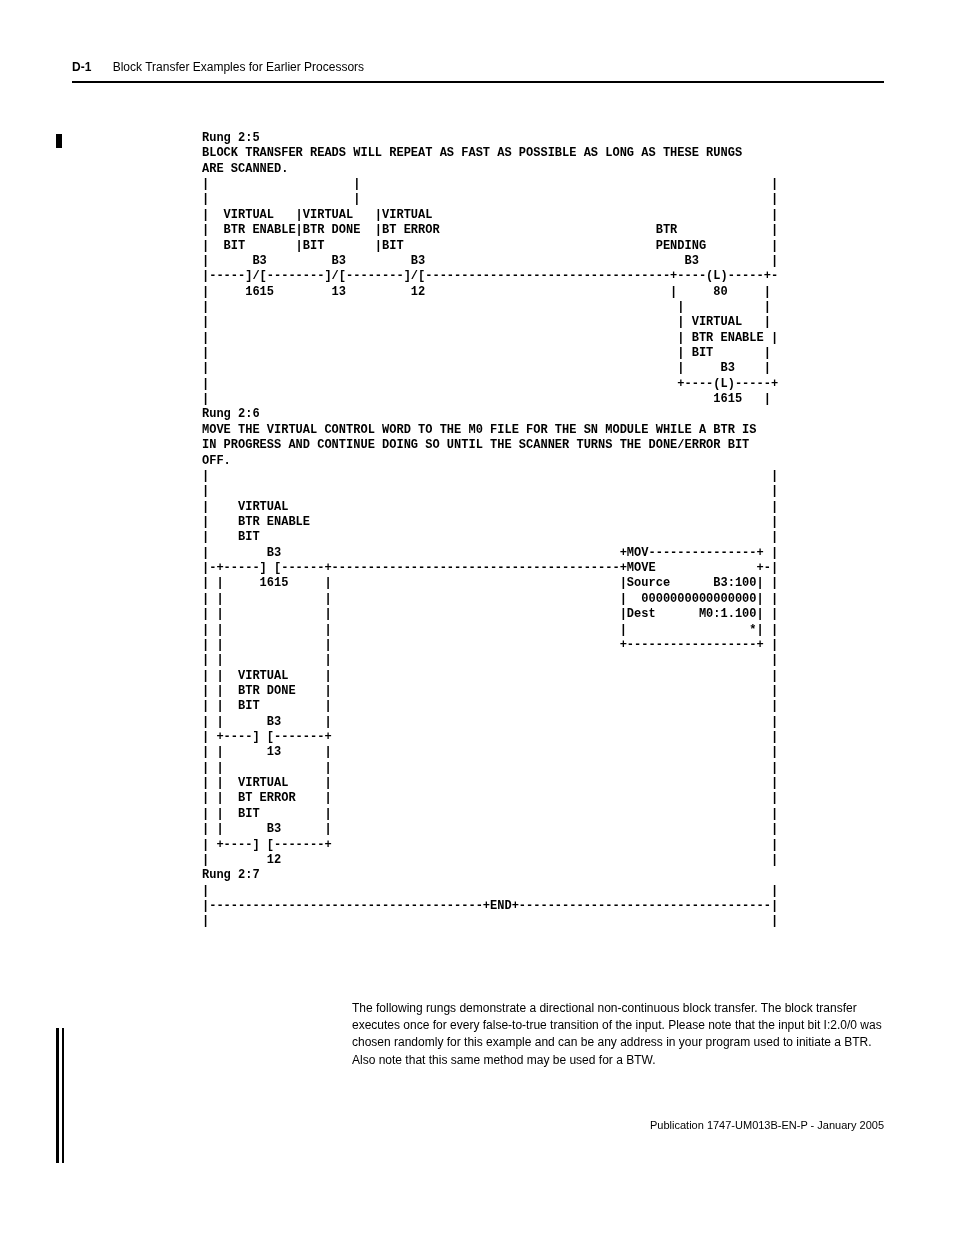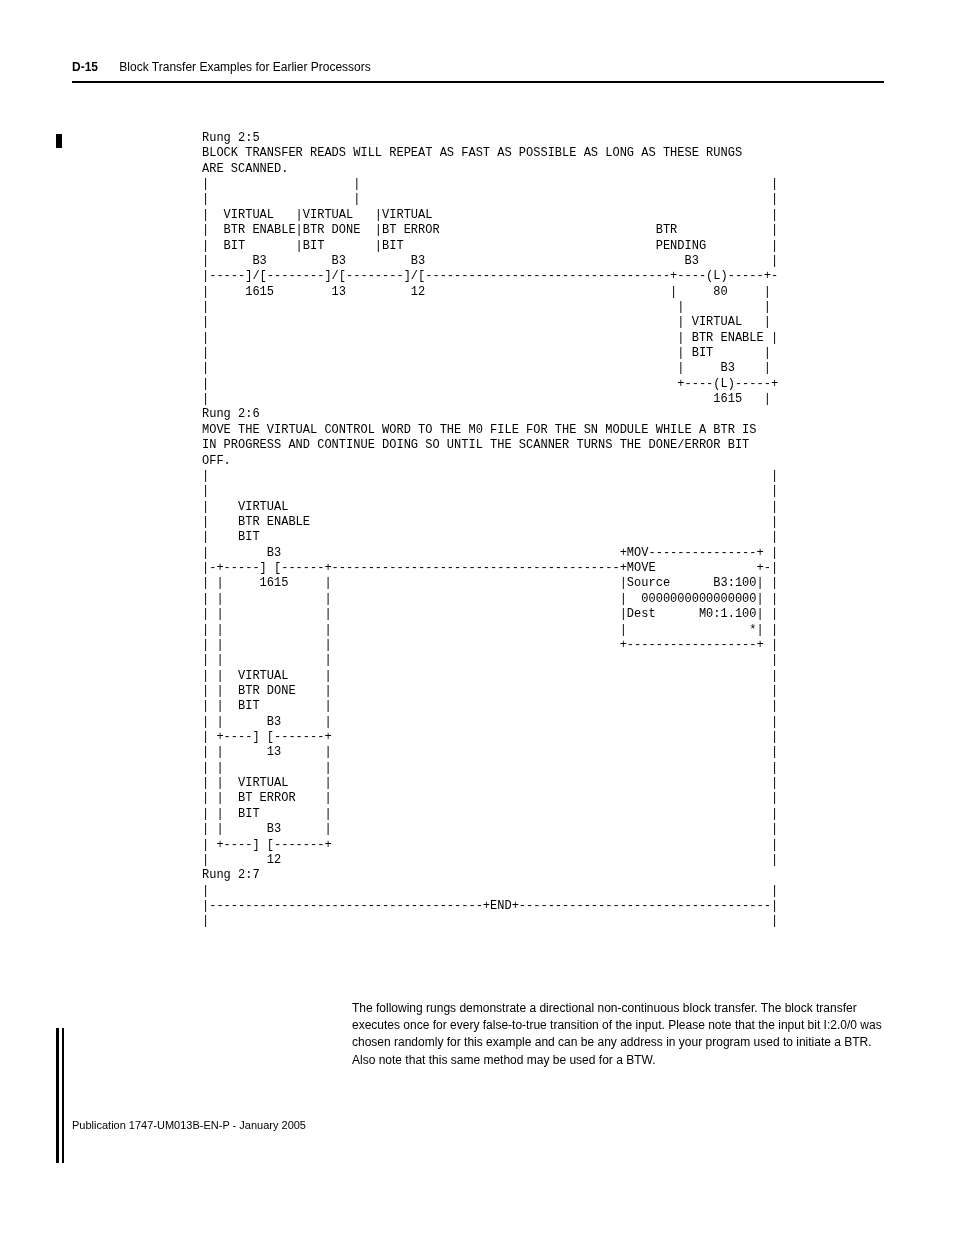--- a/index.html
+++ b/index.html
@@ -22,20 +22,21 @@
     margin-bottom: 4px;
   }
   .hdr .pgno { font-weight: 700; margin-right: 18px; }
   .hdr-rule {
     border-top: 2.5px solid #000;
     margin-top: 6px;
     margin-bottom: 48px;
   }
   .code-wrap {
     margin-left: 130px;
+    font-weight: bold;
   }
   pre.code {
     font-family: "Courier New", Courier, monospace;
     font-size: 12px;
     line-height: 1.28;
     white-space: pre;
     margin: 0;
   }
   .section {
     margin-left: 280px;
@@ -51,20 +52,21 @@
     font-family: Liberation Sans, sans-serif;
     font-size: 12px;
     line-height: 1.45;
     margin: 0;
   }
   .footer {
     font-family: "Helvetica Neue", Arial, sans-serif;
     font-size: 11px;
     margin-top: 50px;
     color: #000;
+    text-align: right;
   }
   .change-bar {
     position: absolute;
     left: 56px;
     top: 134px;
     width: 6px;
     height: 14px;
     background: #000;
   }
   .lbar {
@@ -88,21 +90,21 @@
 </head>
 <body>
 
 <div class="page">
 
   <div class="change-bar"></div>
   <div class="lbar"></div>
   <div class="lbar2"></div>
 
   <div class="hdr">
-    <span class="pgno">D-15</span>
+    <span class="pgno">D-1</span>
     <span>Block Transfer Examples for Earlier Processors</span>
   </div>
   <div class="hdr-rule"></div>
 
   <div class="code-wrap">
     <pre class="code">Rung 2:5
 BLOCK TRANSFER READS WILL REPEAT AS FAST AS POSSIBLE AS LONG AS THESE RUNGS
 ARE SCANNED.
 |                    |                                                         |
 |                    |                                                         |

